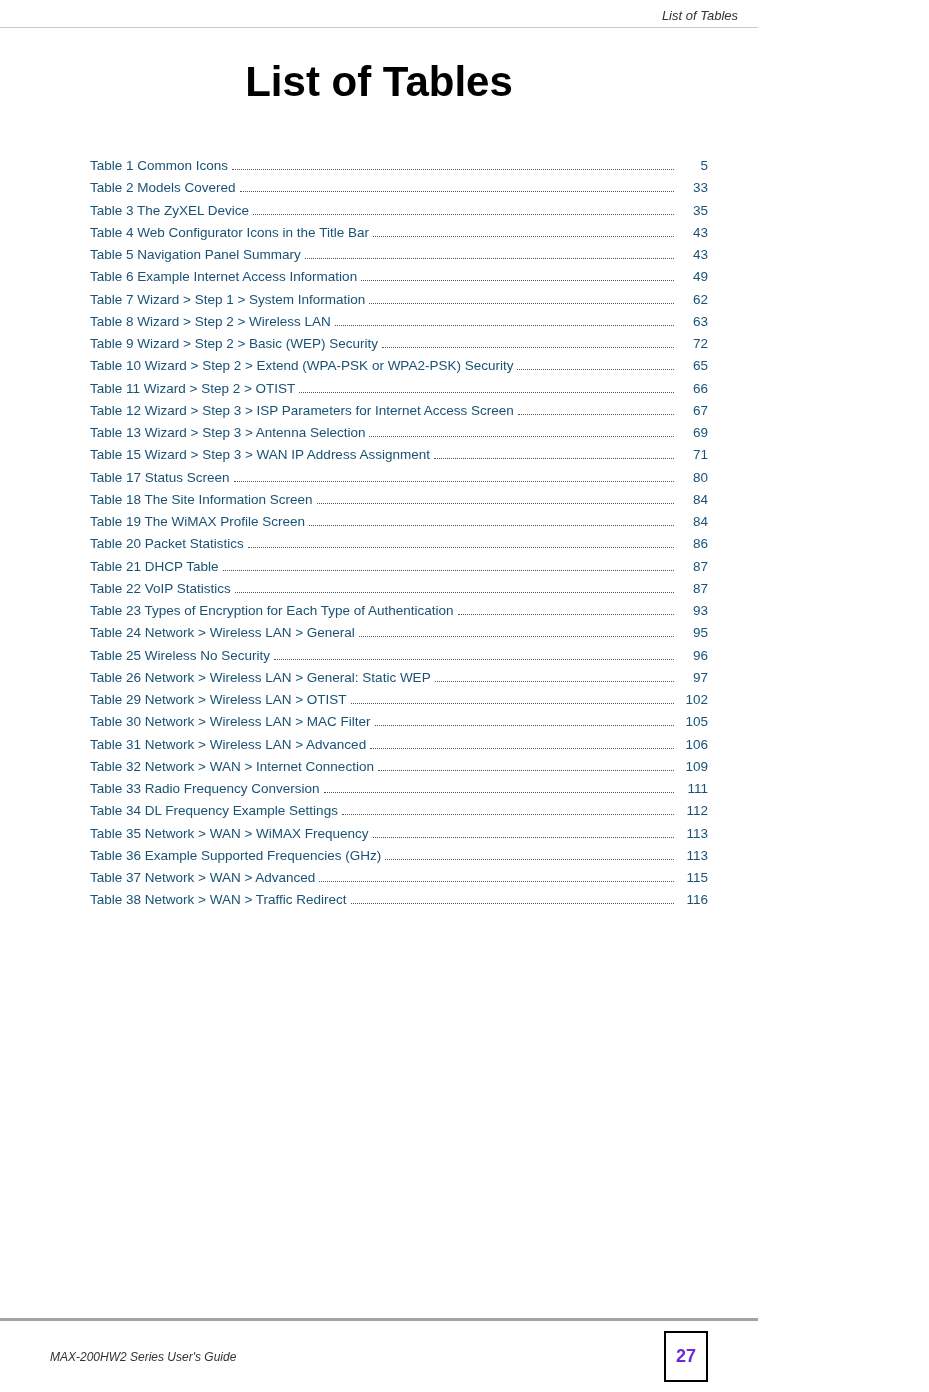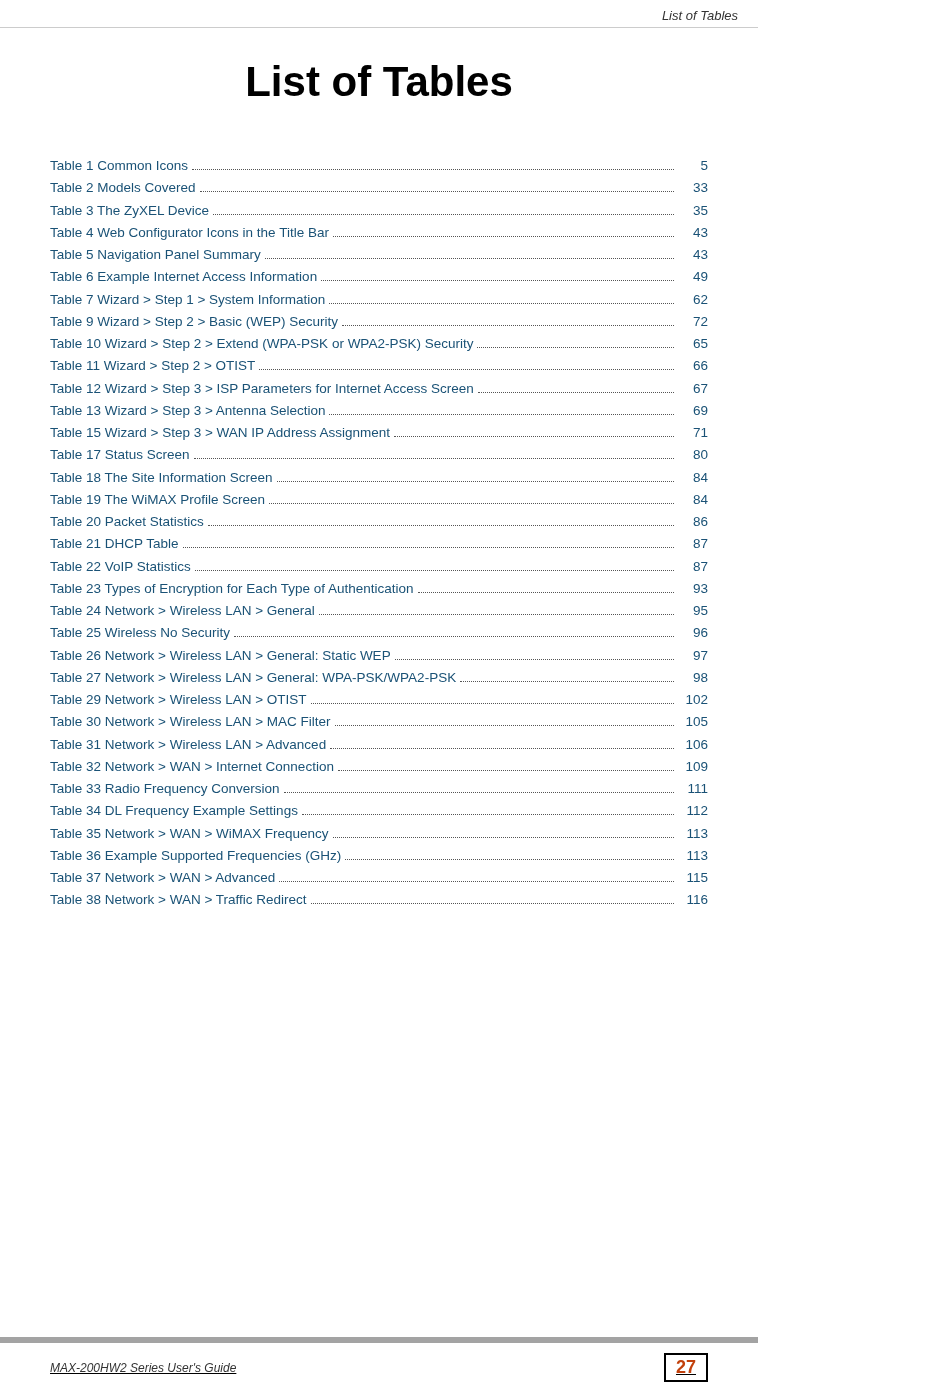--- a/index.html
+++ b/index.html
@@ -64,20 +64,21 @@
       align-items: baseline;
       margin-bottom: 2px;
       line-height: 1.5;
     }
 
     .toc-item-left {
       display: flex;
       align-items: baseline;
       flex: 1;
       min-width: 0;
+      margin-left: 40px;
     }
 
     .toc-label {
       font-size: 13.5px;
       color: #1a5276;
       white-space: nowrap;
       flex-shrink: 0;
     }
 
     .toc-dots {
@@ -98,36 +99,35 @@
 
     .footer {
       position: absolute;
       bottom: 0;
       left: 0;
       right: 0;
       display: flex;
       justify-content: space-between;
       align-items: center;
       padding: 10px 50px;
-      border-top: 6px solid #a3a3a3;
-      text-decoration: underline;
+      border-top: 3px solid #a3a3a3;
     }
 
     .footer-left {
       font-size: 12px;
       color: #333333;
       font-style: italic;
     }
 
     .footer-right {
       font-size: 18px;
       font-weight: bold;
-      color: #c2410c;
+      color: #6d28d9;
       border: 2px solid #000000;
-      padding: 2px 10px;
+      padding: 13px 10px;
     }
   </style>
 </head>
 <body>
 
 <div class="page-container">
 
   <div class="header-bar">
     <span class="header-title">List of Tables</span>
   </div>
@@ -180,20 +180,27 @@
         </li>
         <li class="toc-item">
           <div class="toc-item-left">
             <span class="toc-label">Table 7 Wizard &gt; Step 1 &gt; System Information</span>
             <div class="toc-dots"></div>
           </div>
           <span class="toc-page">62</span>
         </li>
         <li class="toc-item">
           <div class="toc-item-left">
+            <span class="toc-label">Table 8 Wizard &gt; Step 2 &gt; Wireless LAN</span>
+            <div class="toc-dots"></div>
+          </div>
+          <span class="toc-page">63</span>
+        </li>
+        <li class="toc-item">
+          <div class="toc-item-left">
             <span class="toc-label">Table 9 Wizard &gt; Step 2 &gt; Basic (WEP) Security</span>
             <div class="toc-dots"></div>
           </div>
           <span class="toc-page">72</span>
         </li>
         <li class="toc-item">
           <div class="toc-item-left">
             <span class="toc-label">Table 10 Wizard &gt; Step 2 &gt; Extend (WPA-PSK or WPA2-PSK) Security</span>
             <div class="toc-dots"></div>
           </div>
@@ -289,27 +296,20 @@
             <div class="toc-dots"></div>
           </div>
           <span class="toc-page">96</span>
         </li>
         <li class="toc-item">
           <div class="toc-item-left">
             <span class="toc-label">Table 26 Network &gt; Wireless LAN &gt; General: Static WEP</span>
             <div class="toc-dots"></div>
           </div>
           <span class="toc-page">97</span>
-        </li>
-        <li class="toc-item">
-          <div class="toc-item-left">
-            <span class="toc-label">Table 27 Network &gt; Wireless LAN &gt; General: WPA-PSK/WPA2-PSK</span>
-            <div class="toc-dots"></div>
-          </div>
-          <span class="toc-page">98</span>
         </li>
         <li class="toc-item">
           <div class="toc-item-left">
             <span class="toc-label">Table 29 Network &gt; Wireless LAN &gt; OTIST</span>
             <div class="toc-dots"></div>
           </div>
           <span class="toc-page">102</span>
         </li>
         <li class="toc-item">
           <div class="toc-item-left">

